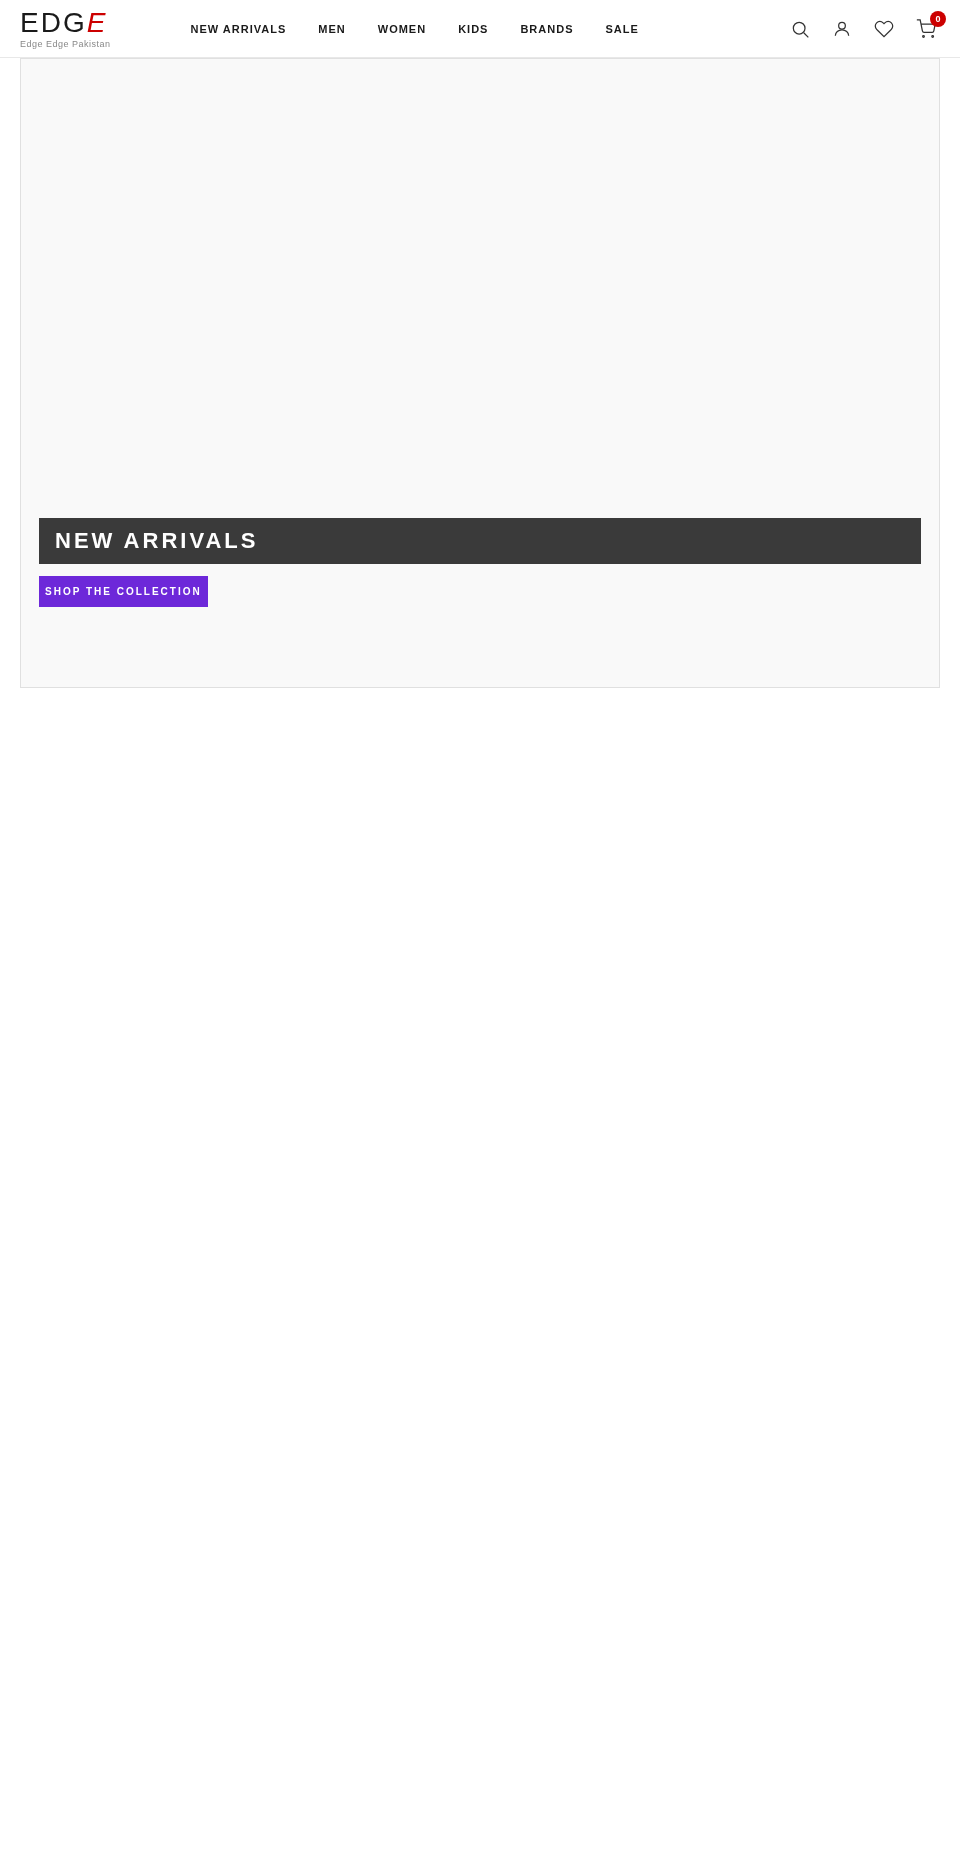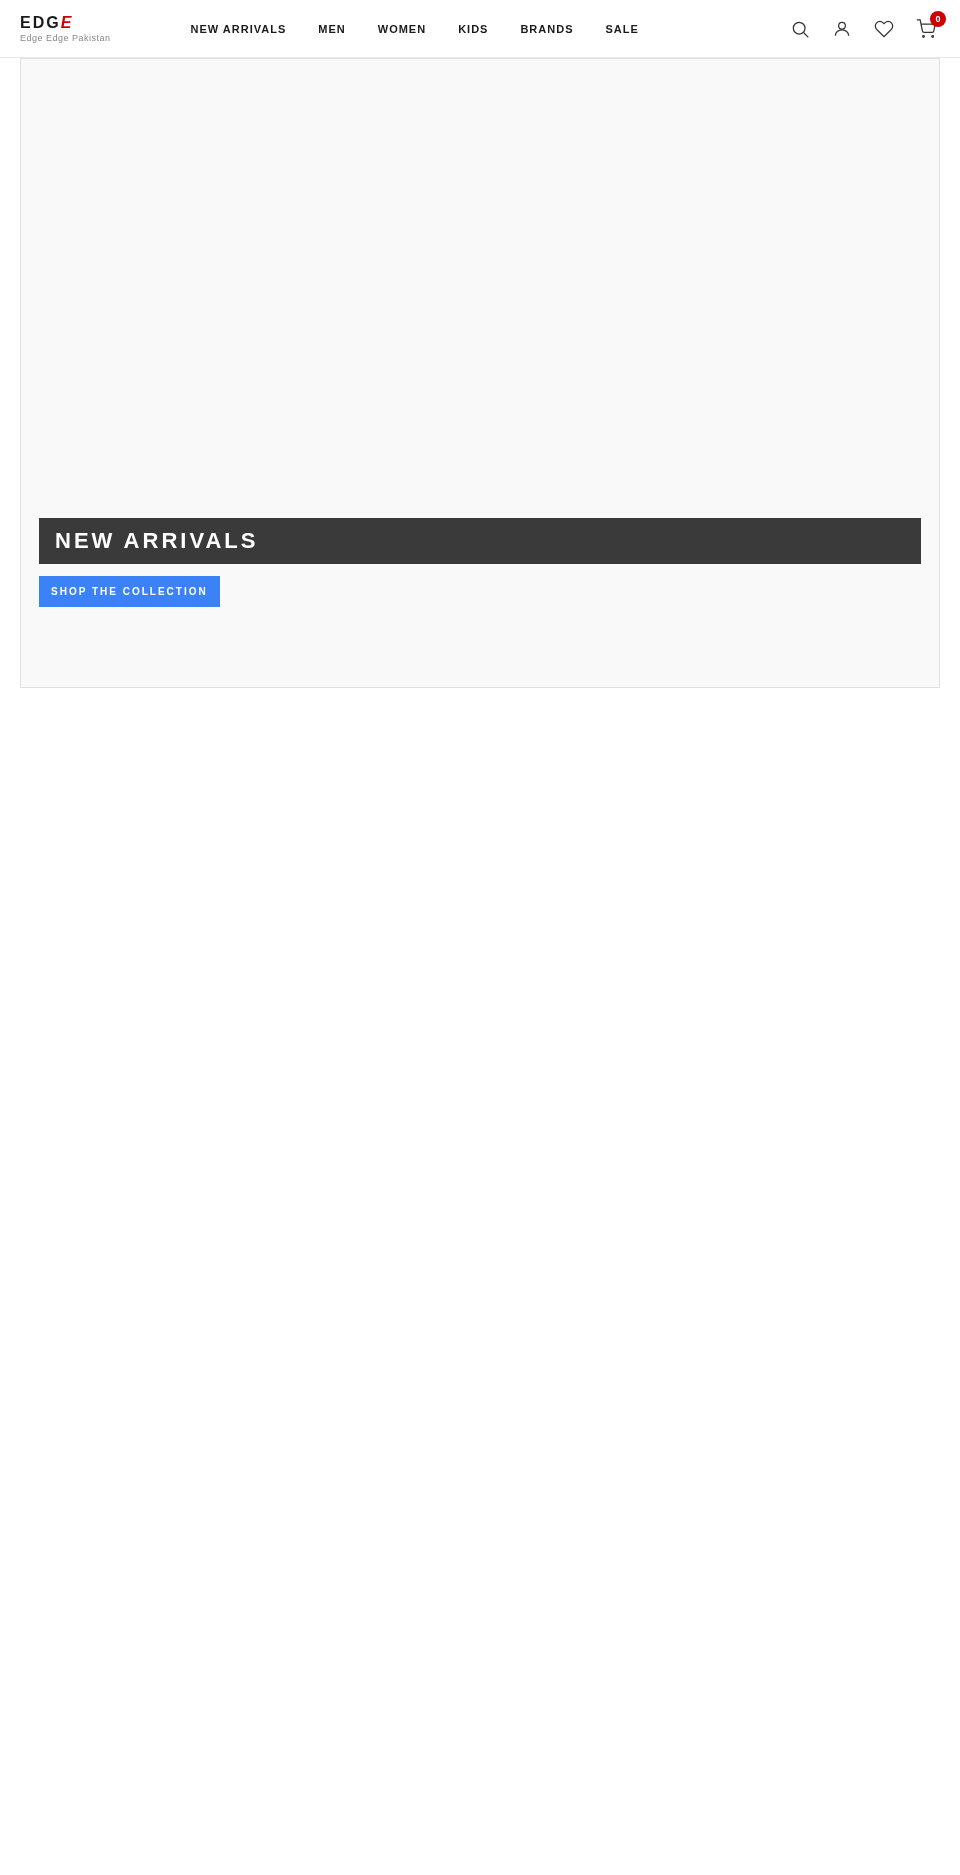--- a/index.html
+++ b/index.html
@@ -30,22 +30,22 @@
       z-index: 100;
     }
 
     .logo-area {
       display: flex;
       flex-direction: column;
       margin-right: 80px;
     }
 
     .logo-text {
-      font-size: 16px;
-      font-weight: 700;
+      font-size: 28px;
+      font-weight: 400;
       color: #1a1a1a;
       letter-spacing: 2px;
       line-height: 1;
     }
 
     .logo-text .e-last {
       color: #cc0000;
       font-style: italic;
     }
 
@@ -146,27 +146,27 @@
       font-size: 22px;
       font-weight: 900;
       letter-spacing: 3px;
       text-transform: uppercase;
       padding: 10px 16px;
       margin-bottom: 12px;
     }
 
     .shop-btn {
       display: inline-block;
-      background: #3b82f6;
+      background: #6d28d9;
       color: #ffffff;
       font-size: 10px;
       font-weight: 700;
       letter-spacing: 2px;
       text-transform: uppercase;
-      padding: 10px 12px;
+      padding: 10px 6px;
       border: none;
       cursor: pointer;
       width: fit-content;
     }
 
     
     .below-hero {
       width: 100%;
       height: 1187px;
       background: #ffffff;

